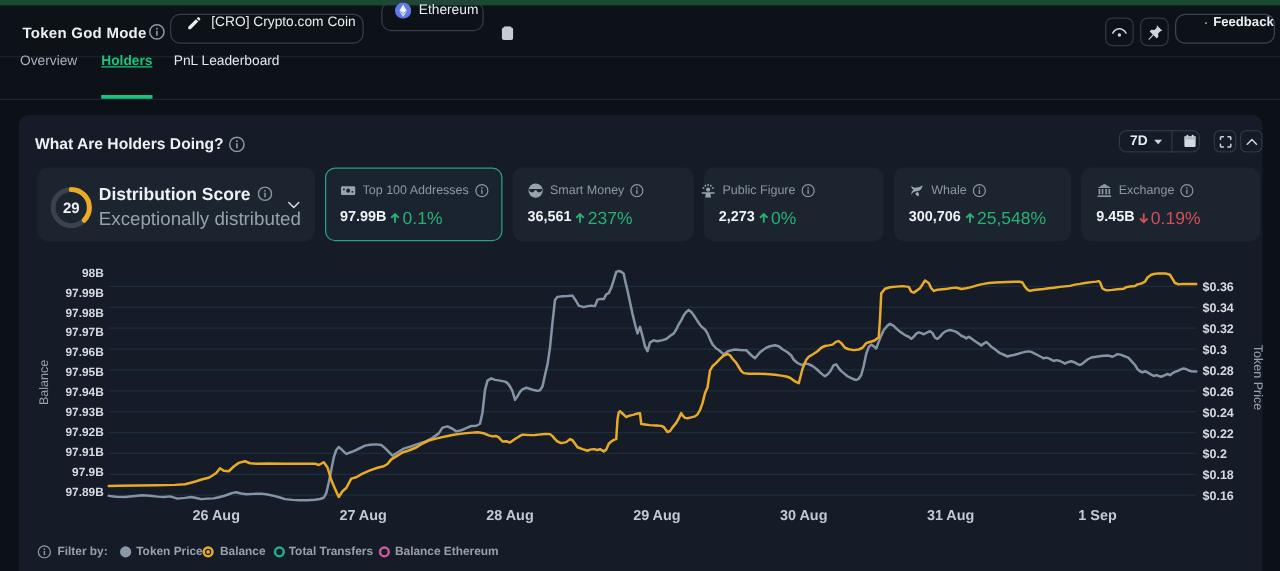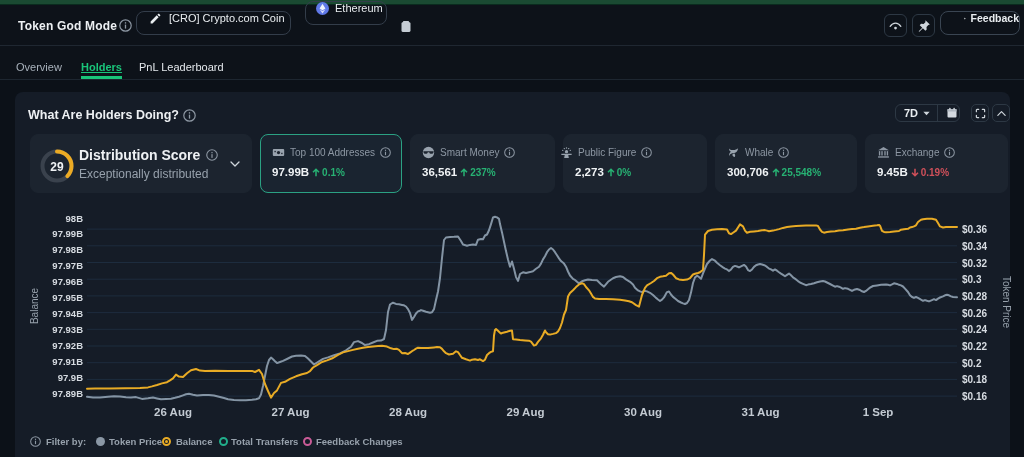--- a/index.html
+++ b/index.html
@@ -5,26 +5,26 @@
   * { margin:0; padding:0; box-sizing:border-box; }
   html,body { width:1024px; height:457px; overflow:hidden; }
   body { background:#0c1118; font-family:"Liberation Sans", sans-serif; position:relative; }
   .abs { position:absolute; }
   .greenbar { left:0; top:0; width:1024px; height:5px; background:#1a4a32; border-bottom:1px solid #0a2b1e; }
   .hdr { left:0; top:5px; width:1024px; height:41px; background:#0d1219; border-bottom:1px solid #1f2731; }
   .title { left:17px; top:19px; font-size:12px; font-weight:bold; color:#edf0f3; letter-spacing:0.2px; }
   .pill { height:24px; border:1px solid #333d4a; border-radius:8px; display:flex; color:#e9edf0; font-size:11px; white-space:nowrap; }
   .ibtn { border:1px solid #2d3844; border-radius:6px; background:transparent; display:flex; align-items:center; justify-content:center; }
   .tabs { left:0; top:46px; width:1024px; height:34px; background:#0d1219; border-bottom:1px solid #1d2630; }
-  .tab { position:absolute; top:50px; height:33px; display:flex; align-items:center; font-size:11px; }
+  .tab { position:absolute; top:32px; height:33px; display:flex; align-items:center; font-size:11px; }
   .card { left:15px; top:92px; width:995px; height:372px; background:#151c27; border-radius:8px; }
   .scard { position:absolute; top:134px; height:59px; background:#1c242f; border-radius:8px; border:1px solid #1c242f; }
   .slabel { position:absolute; top:146px; font-size:10px; color:#8d97a3; display:flex; align-items:center; gap:5px; white-space:nowrap;text-align:center; }
   .sval { position:absolute; top:166px; font-size:11.5px; font-weight:bold; color:#f0f3f5; white-space:nowrap; display:flex; align-items:center; }
-  .pct { font-size:10px; font-weight:bold; }
+  .pct { font-size:14px; font-weight:normal; }
   .grn { color:#27b173; }
   .red { color:#d0505a; }
   .legtxt { font-size:9.5px; color:#97a1ac;font-weight:bold; }
 </style>
 </head>
 <body>
 <div class="abs greenbar"></div>
 <div class="abs hdr"></div>
 <div class="abs title" style="left:18px;">Token God Mode</div>
 <svg class="abs" style="left:119px; top:19px;" width="13" height="13" viewBox="0 0 13 13">
@@ -115,21 +115,21 @@
   <circle cx="17" cy="17" r="14.5" fill="none" stroke="#ecab24" stroke-width="4" stroke-linecap="round" stroke-dasharray="33.8 91.1" transform="rotate(-90 17 17)"></circle>
   <text x="17" y="21.5" font-size="12" font-weight="bold" fill="#eef1f4" text-anchor="middle" font-family="Liberation Sans">29</text>
 </svg>
 <div class="abs" style="left:79px; top:147px; font-size:14px; font-weight:bold; color:#eef1f4; display:flex; align-items:center;">Distribution Score
   <svg style="margin-left:6px;" width="12" height="12" viewBox="0 0 13 13">
       <circle cx="6.5" cy="6.5" r="5.7" fill="none" stroke="#8d97a3" stroke-width="1.2"></circle>
       <rect x="5.85" y="5.6" width="1.3" height="4" fill="#8d97a3"></rect>
       <rect x="5.85" y="3.2" width="1.3" height="1.4" fill="#8d97a3"></rect>
     </svg>
 </div>
-<div class="abs" style="left:79px; top:167px; font-size:12px; color:#97a1ac;">Exceptionally distributed</div>
+<div class="abs" style="left:79px; top:167px; font-size:15px; color:#97a1ac;">Exceptionally distributed</div>
 <svg class="abs" style="left:229px; top:158px;" width="12" height="12" viewBox="0 0 24 24" fill="none" stroke="#cfd5db" stroke-width="2.6" stroke-linecap="round" stroke-linejoin="round">
     <path d="M4 8l8 8 8-8"></path>
   </svg>
 
 <div class="abs slabel" style="left:272px;">
   <svg width="13" height="13" viewBox="0 0 24 24">
       <rect x="1.5" y="5.5" width="21" height="13" rx="2" fill="#99a3ae"></rect>
       <circle cx="12" cy="12" r="3" fill="#1c242f"></circle>
       <rect x="4.5" y="9" width="2.5" height="2.5" fill="#1c242f"></rect>
       <rect x="17" y="12.5" width="2.5" height="2.5" fill="#1c242f"></rect>
@@ -271,13 +271,13 @@
   </svg>
 <div class="abs legtxt" style="left:46px; top:436px;">Filter by:</div>
 <div class="abs" style="left:96px; top:437px; width:9px; height:9px; border-radius:50%; background:#8a97a5;"></div>
 <div class="abs legtxt" style="left:109px; top:436px;">Token Price</div>
 <div class="abs" style="left:162px; top:437px; width:9px; height:9px; border-radius:50%; border:2px solid #e8ab25; background:transparent;"></div>
 <div class="abs" style="left:165px; top:440px; width:3px; height:3px; border-radius:50%; background:#e8ab25;"></div>
 <div class="abs legtxt" style="left:176px; top:436px;">Balance</div>
 <div class="abs" style="left:219px; top:437px; width:9px; height:9px; border-radius:50%; border:2px solid #21ae8b;"></div>
 <div class="abs legtxt" style="left:231px; top:436px;">Total Transfers</div>
 <div class="abs" style="left:303px; top:437px; width:9px; height:9px; border-radius:50%; border:2px solid #c95b97;"></div>
-<div class="abs legtxt" style="left:316px; top:436px;">Feedback Changes</div>
+<div class="abs legtxt" style="left:316px; top:436px;">Balance Ethereum</div>
 
 </body></html>

